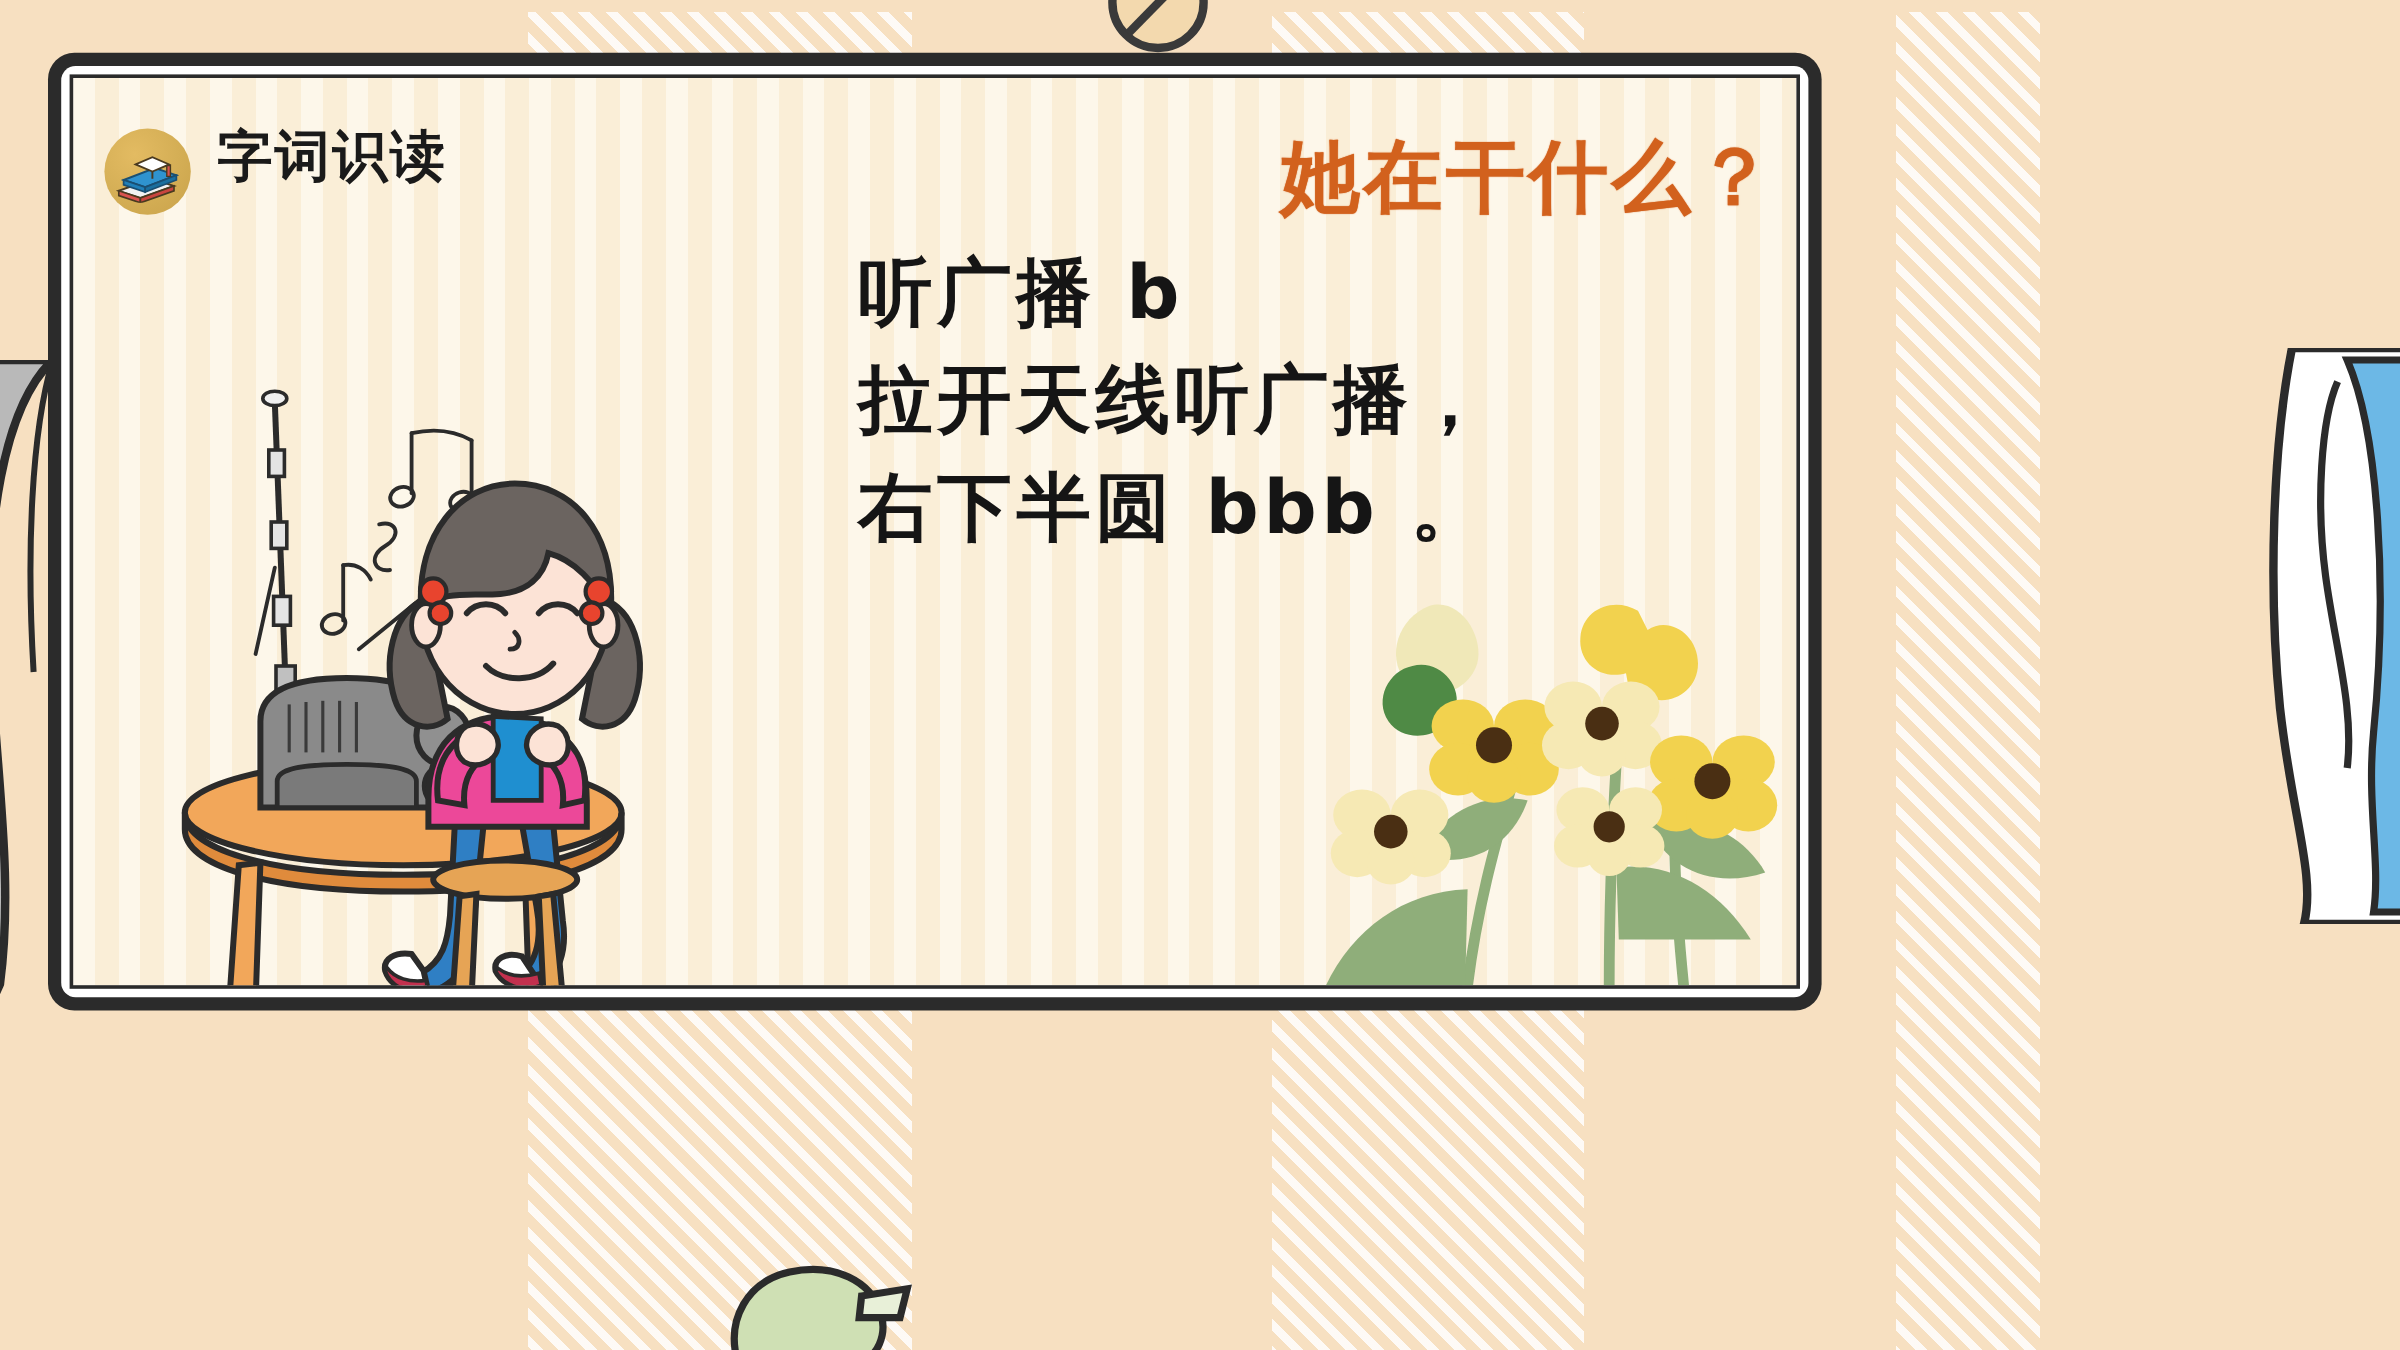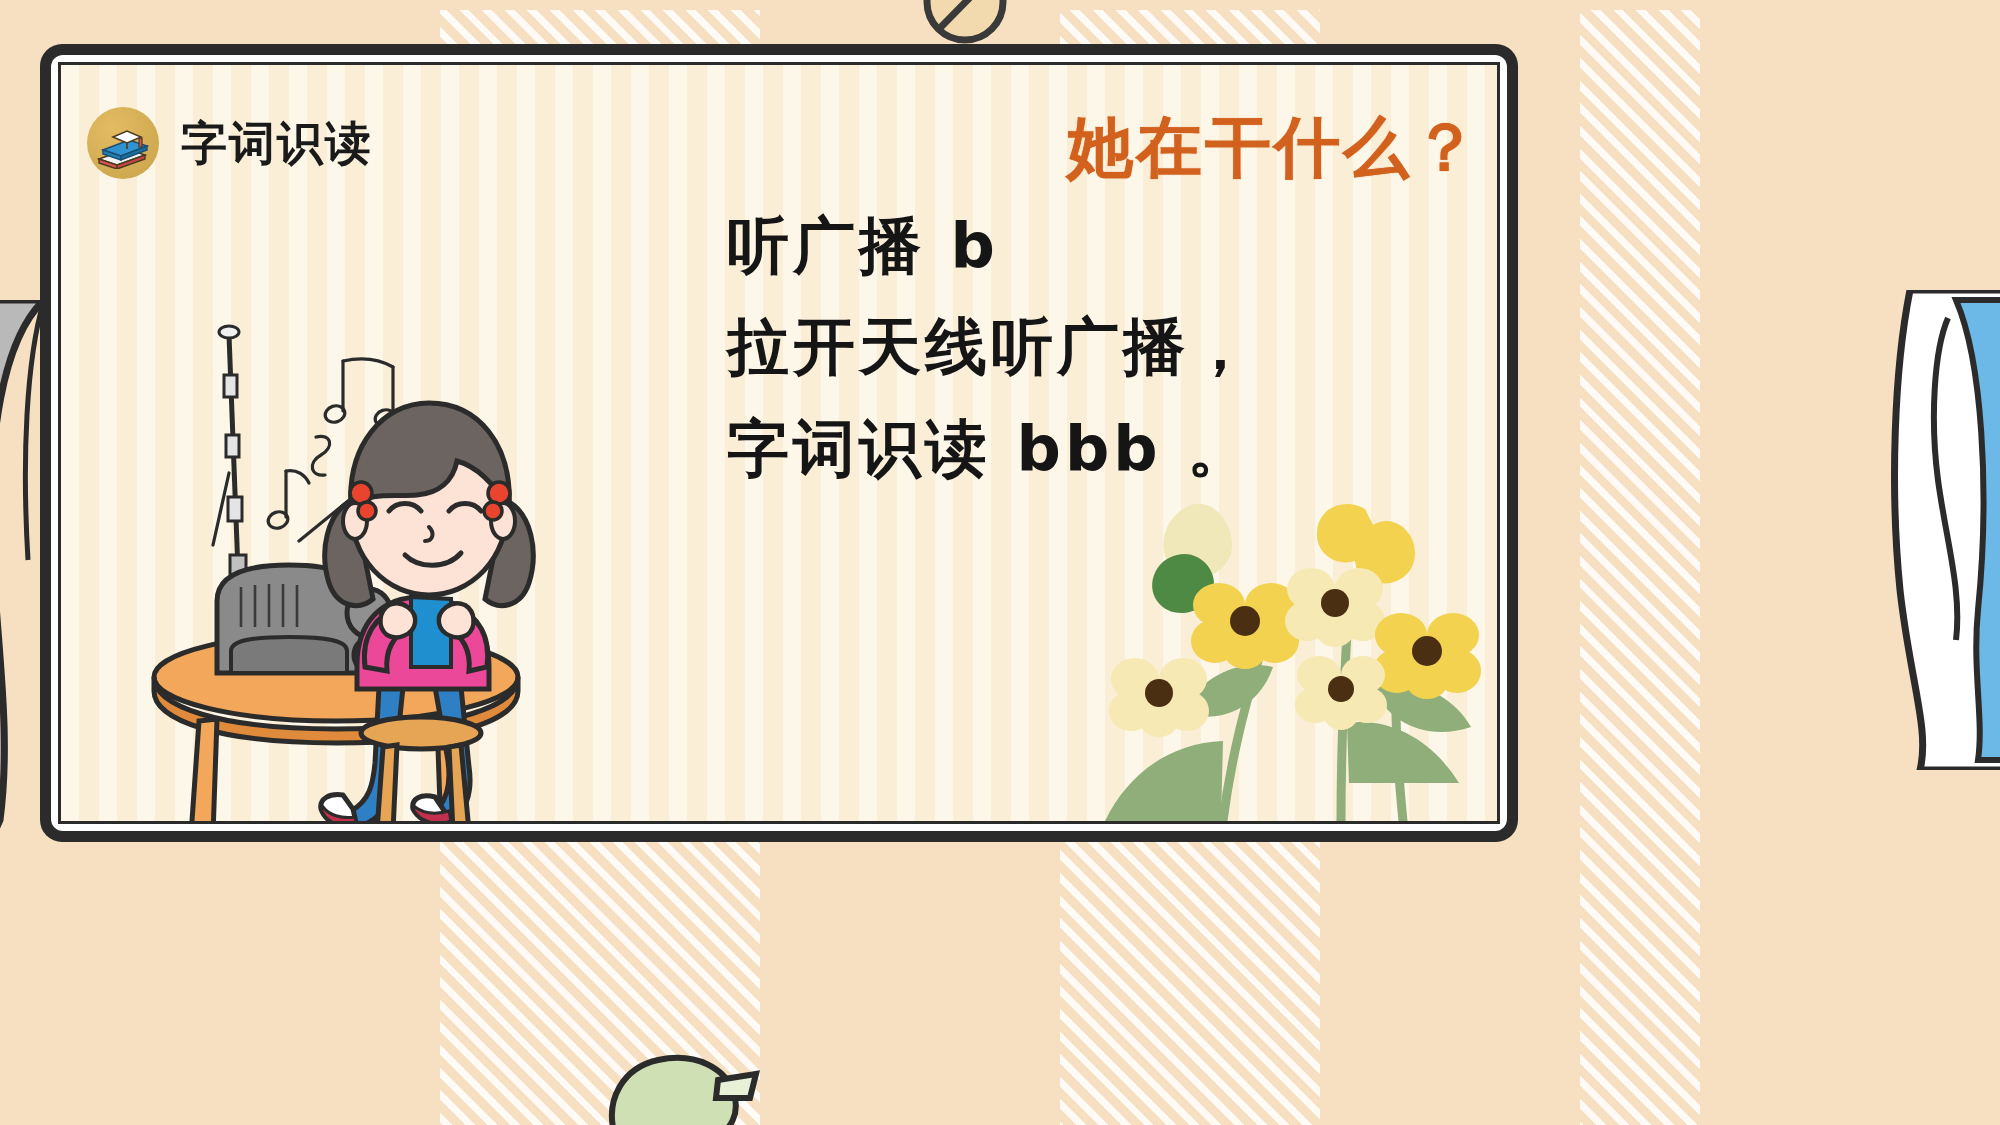--- a/index.html
+++ b/index.html
@@ -39,21 +39,21 @@
     background:
       repeating-linear-gradient(90deg,
         #fdf7ea 0px,#fdf7ea 18px,
         #faeed7 18px,#faeed7 38px);
     border:3px solid #2b2b2b;
     overflow:hidden;
   }
 
   
   #section-badge{
-    position:absolute;left:26px;top:42px;display:flex;align-items:center;gap:22px;
+    position:absolute;left:26px;top:42px;display:flex;align-items:flex-start;gap:22px;
   }
   #badge-circle{
     width:72px;height:72px;border-radius:50%;
     background:radial-gradient(circle at 35% 30%,#e3bb62 0%,#d4ae55 55%,#c9a24a 100%);
     position:relative;flex:none;
   }
   #badge-circle svg{position:absolute;left:8px;top:12px;}
   #section-title{
     font-size:46px;font-weight:700;color:#1a1a1a;letter-spacing:2px;
     line-height:1;white-space:nowrap;
@@ -63,21 +63,21 @@
   #text-column{
     position:absolute;left:640px;top:44px;width:780px;
   }
   #lesson-question{
     font-size:66px;font-weight:700;color:#d2611d;letter-spacing:3px;
     line-height:1.18;text-align:right;margin:0 0 14px 0;white-space:nowrap;
     text-shadow:0 0 1px #d2611d;
   }
   .lesson-line{
     font-size:62px;font-weight:700;color:#151515;letter-spacing:4px;
-    line-height:1.38;white-space:nowrap;margin:16px;
+    line-height:1.38;white-space:nowrap;margin:4px;
   }
   #line-1{padding-left:10px;}
   #line-2{padding-left:10px;}
   #line-3{padding-left:10px;}
 
   
   #illustration{position:absolute;left:60px;top:250px;width:520px;height:520px;}
 
   
   #flowers{position:absolute;right:4px;bottom:0;width:420px;height:330px;}
@@ -135,21 +135,21 @@
           <path d="M 44 19 L 44 28 L 47 28 L 47 19 Z" fill="#d9534f" stroke="#4a3a20" stroke-width="1.2"></path>
         </svg>
       </div>
       <div id="section-title">字词识读</div>
     </div>
 
     <div id="text-column">
       <div id="lesson-question">她在干什么？</div>
       <div class="lesson-line" id="line-1">听广播   b</div>
       <div class="lesson-line" id="line-2">拉开天线听广播，</div>
-      <div class="lesson-line" id="line-3">字词识读 bbb 。</div>
+      <div class="lesson-line" id="line-3">右下半圆 bbb 。</div>
     </div>
 
     <svg id="illustration" viewBox="0 0 520 520">
 
       <g fill="none" stroke="#2b2b2b" stroke-width="3.2" stroke-linecap="round">
         <path d="M 222 46 L 222 96"></path>
         <path d="M 222 46 C 240 42 258 44 272 52"></path>
         <path d="M 272 52 L 272 100"></path>
         <ellipse cx="214" cy="99" rx="10" ry="8" transform="rotate(-18 214 99)"></ellipse>
         <ellipse cx="264" cy="103" rx="10" ry="8" transform="rotate(-18 264 103)"></ellipse>

